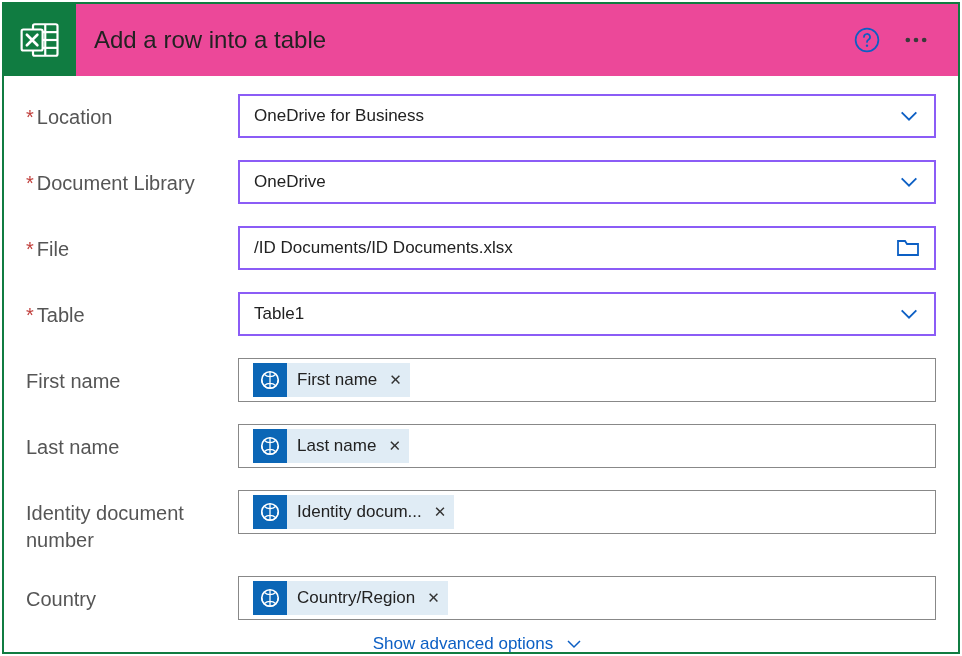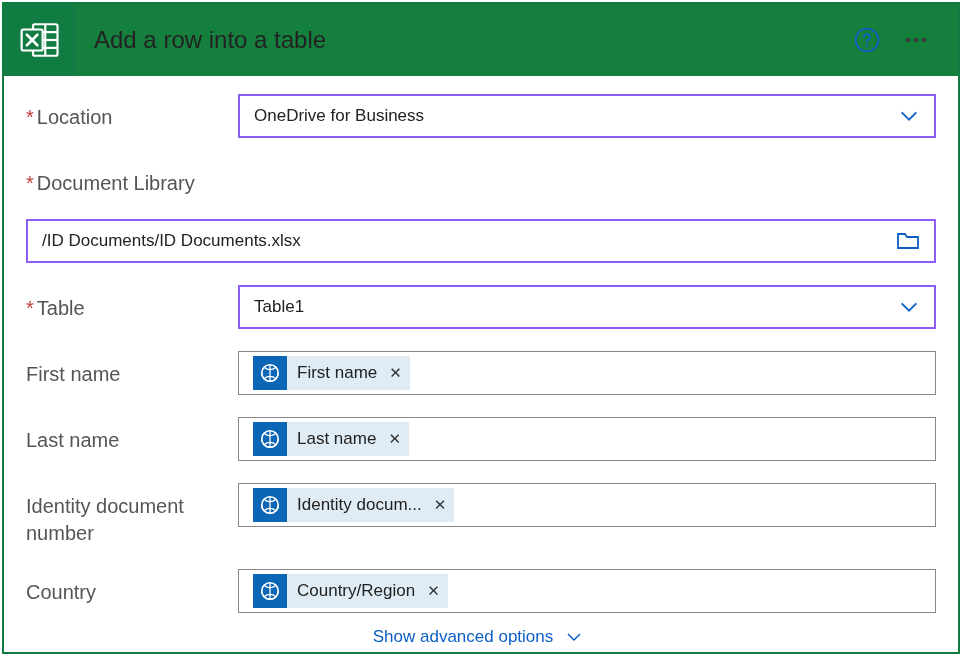--- a/index.html
+++ b/index.html
@@ -17,21 +17,21 @@
     border: 2px solid #107c41;
     background: #fff;
     display: flex;
     flex-direction: column;
   }
   
   .header {
     display: flex;
     align-items: center;
     height: 84px;
-    background: #15803d;
+    background: #ec4899;
   }
   .header-icon {
     width: 72px;
     height: 72px;
     background: #107c41;
     display: flex;
     align-items: center;
     justify-content: center;
     position: relative;
   }
@@ -191,23 +191,30 @@
       <div class="field">
         <span class="value">OneDrive for Business</span>
         <svg class="chevron" viewBox="0 0 24 24">
             <path d="M4 8 L12 16 L20 8" fill="none" stroke="currentColor" stroke-width="2"></path>
           </svg>
       </div>
     </div>
 
     <div class="row">
       <div class="label req">Document Library</div>
-    </div>
-
-    <div class="row">
+      <div class="field">
+        <span class="value">OneDrive</span>
+        <svg class="chevron" viewBox="0 0 24 24">
+            <path d="M4 8 L12 16 L20 8" fill="none" stroke="currentColor" stroke-width="2"></path>
+          </svg>
+      </div>
+    </div>
+
+    <div class="row">
+      <div class="label req">File</div>
       <div class="field">
         <span class="value">/ID Documents/ID Documents.xlsx</span>
         <svg class="folder-icon" viewBox="0 0 24 20">
           <path d="M2 3 h7 l2 3 h11 v11 h-20 z" fill="none" stroke="currentColor" stroke-width="1.8"></path>
         </svg>
       </div>
     </div>
 
     <div class="row">
       <div class="label req">Table</div>

